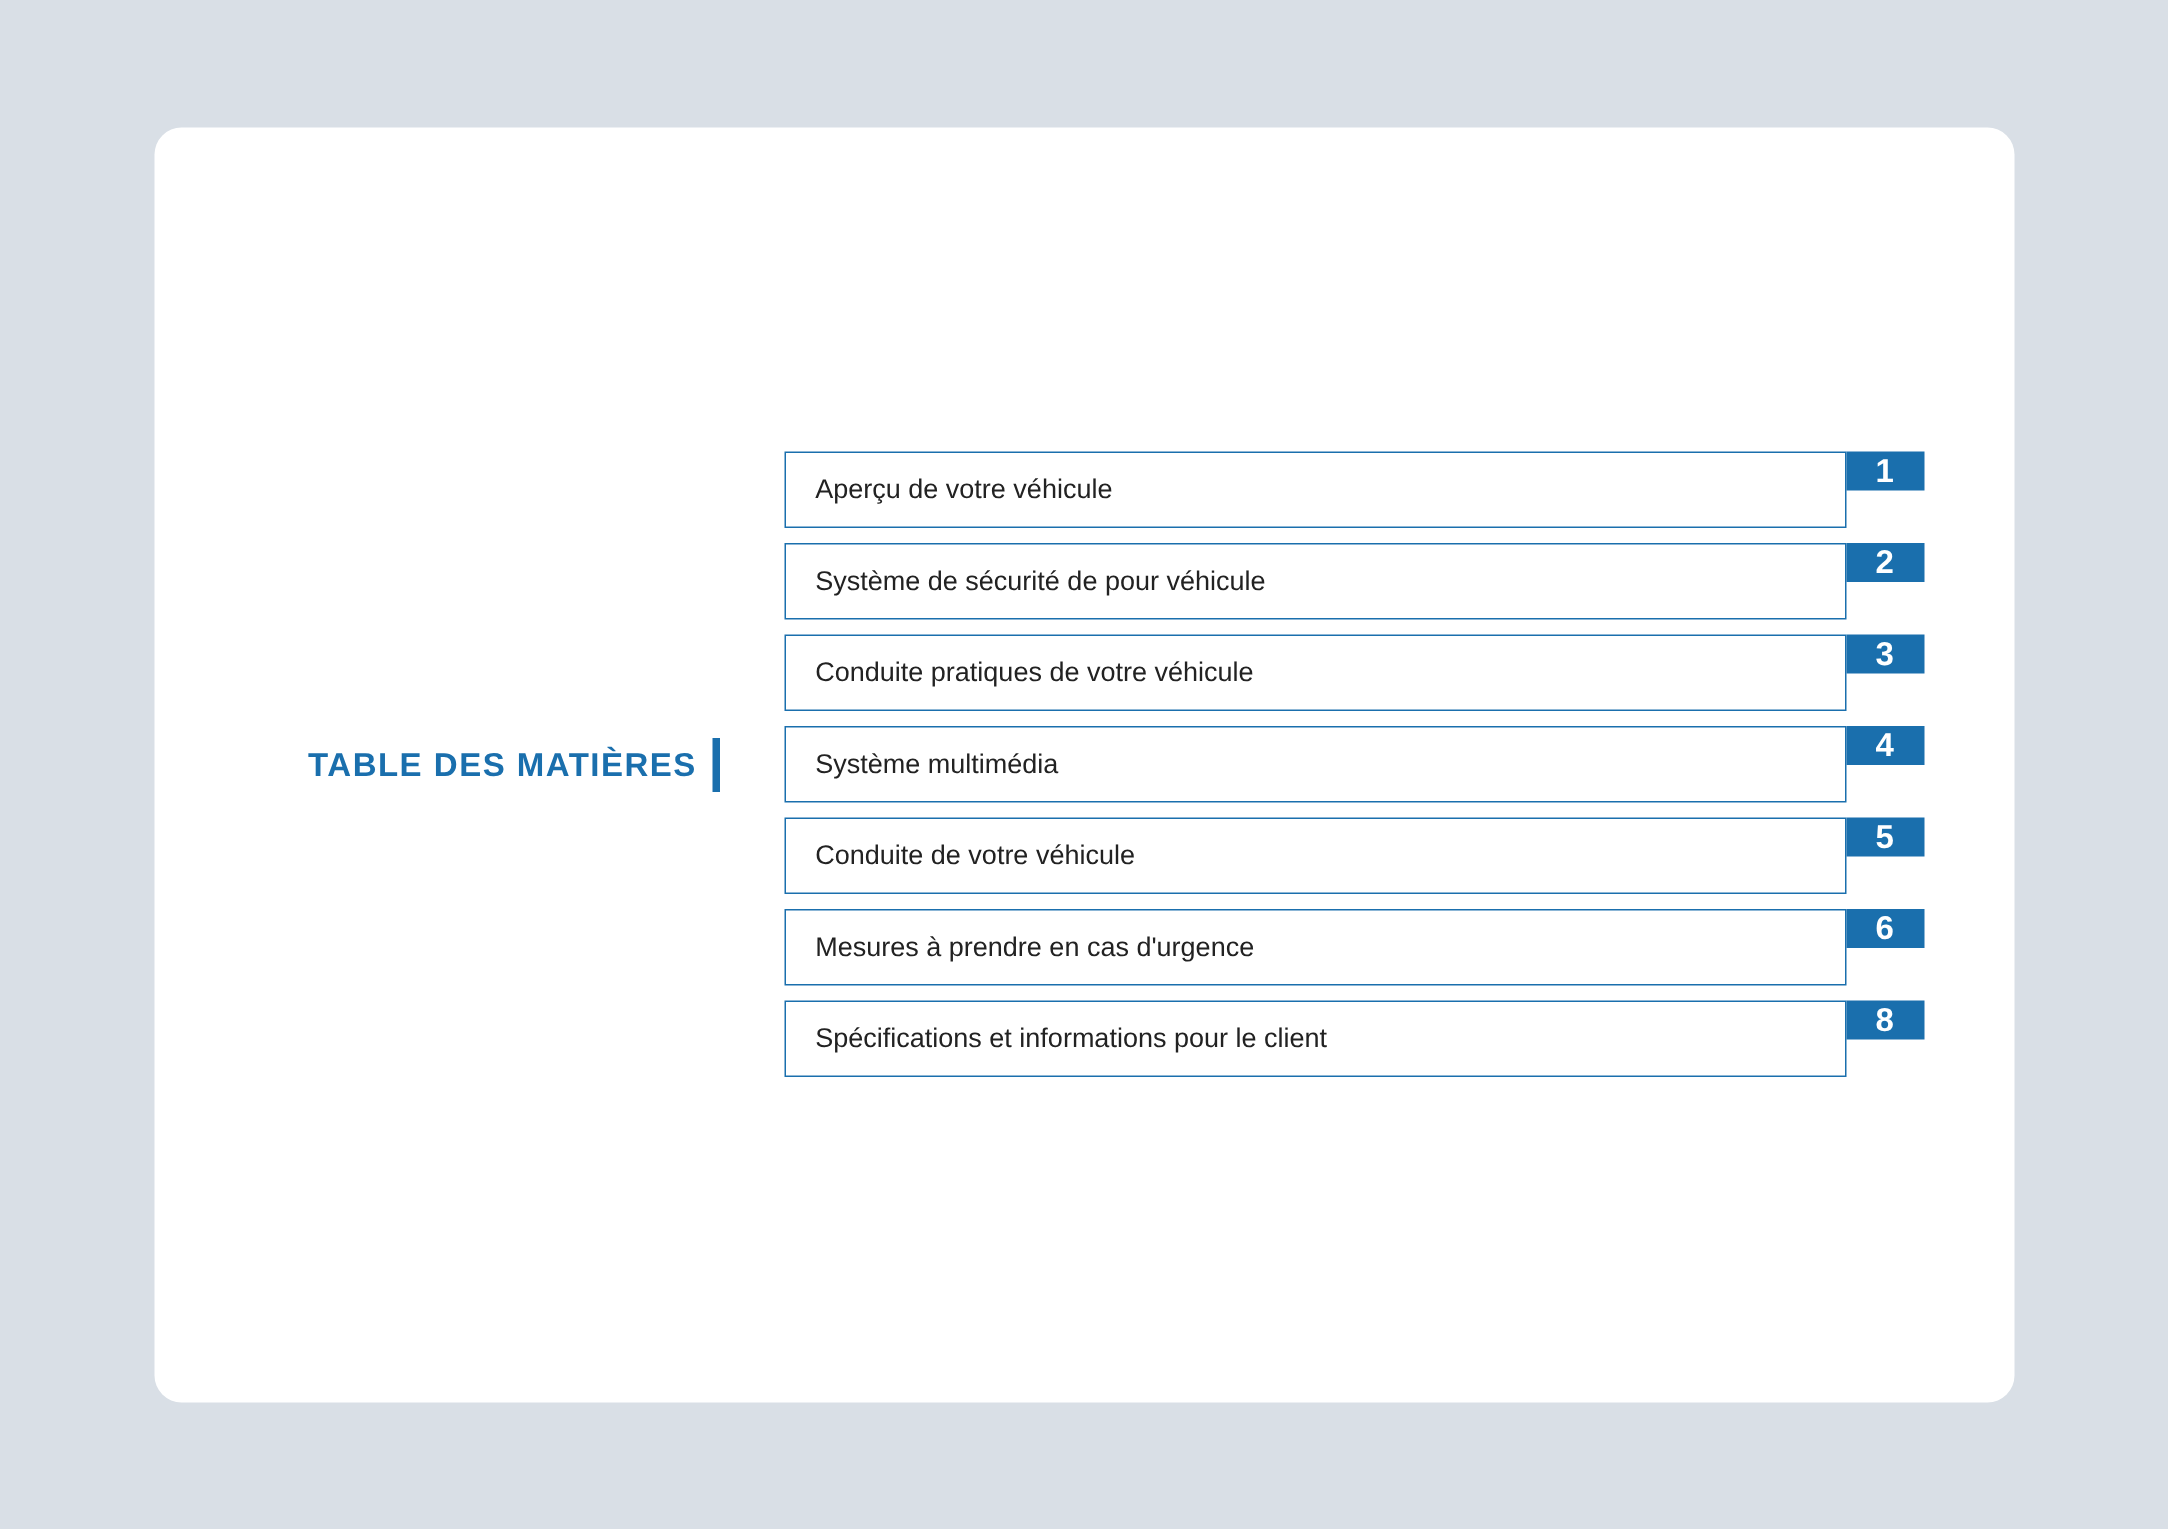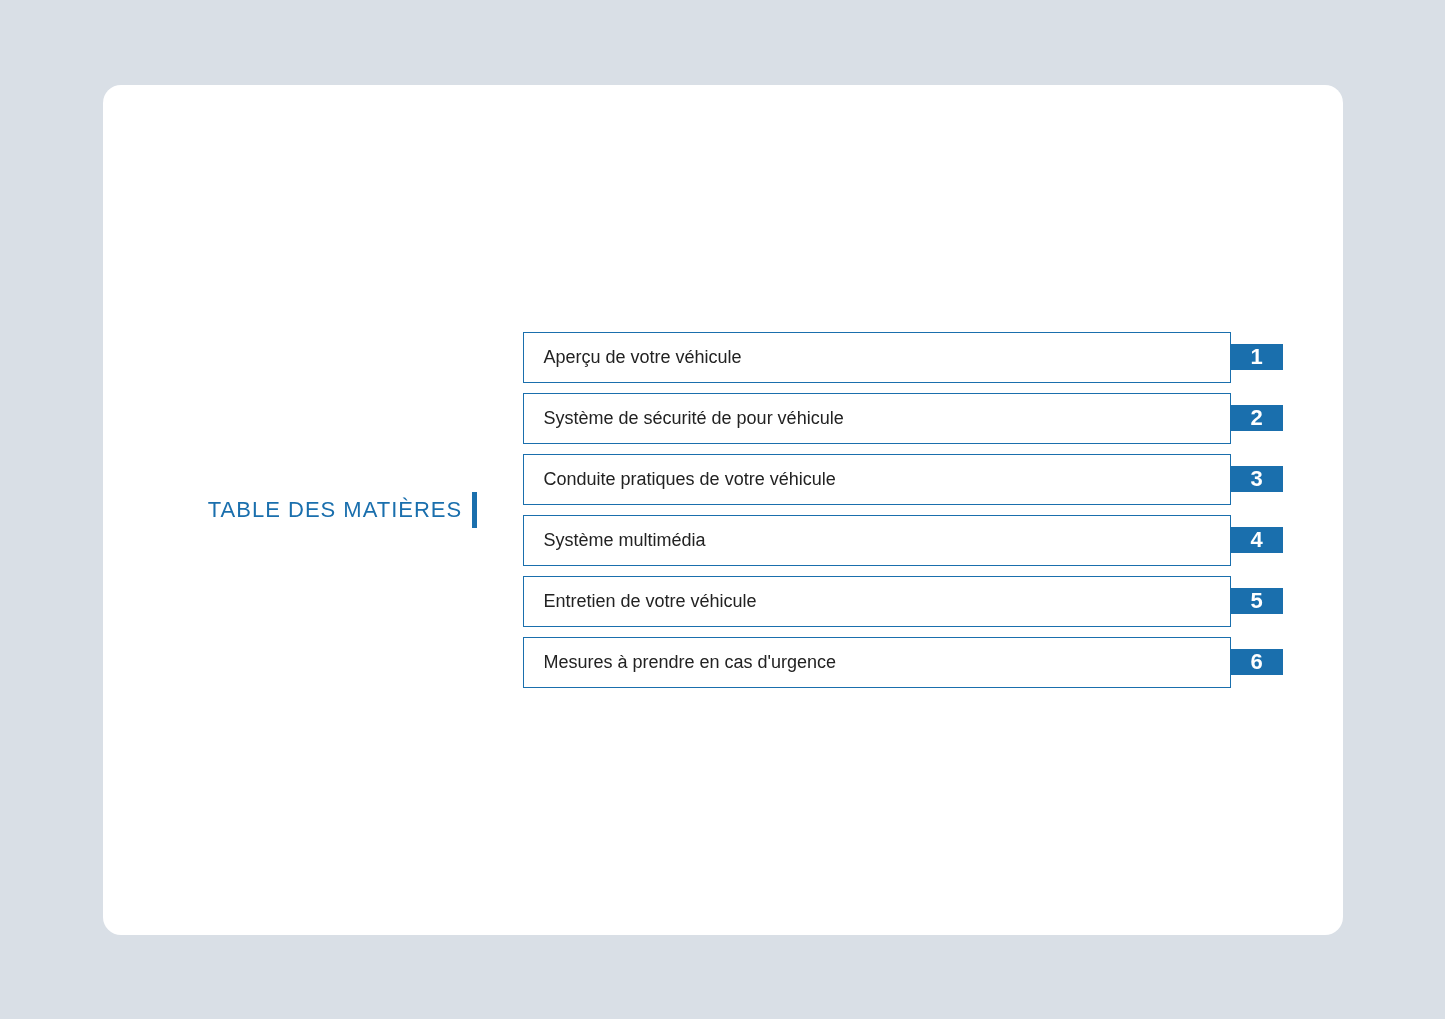--- a/index.html
+++ b/index.html
@@ -37,42 +37,42 @@
     }
 
     .table-of-contents-label {
       display: flex;
       align-items: center;
       gap: 10px;
     }
 
     .toc-title {
       font-size: 22px;
-      font-weight: 400;
+      font-weight: 700;
       color: #1a6fad;
       letter-spacing: 1px;
       text-transform: uppercase;
     }
 
     .toc-bar {
       width: 5px;
       height: 36px;
       background-color: #1a6fad;
     }
 
     .right-section {
       flex: 1;
       display: flex;
       flex-direction: column;
       gap: 10px;
     }
 
     .toc-row {
       display: flex;
-      align-items: center;
+      align-items: flex-start;
       gap: 0;
     }
 
     .toc-item-text {
       flex: 1;
       border: 1.5px solid #1a6fad;
       padding: 14px 20px;
       font-size: 18px;
       color: #222222;
       display: flex;
@@ -122,21 +122,25 @@
       </div>
       <div class="toc-row">
         <div class="toc-item-text">Conduite pratiques de votre véhicule</div>
         <div class="toc-item-number">3</div>
       </div>
       <div class="toc-row">
         <div class="toc-item-text">Système multimédia</div>
         <div class="toc-item-number">4</div>
       </div>
       <div class="toc-row">
-        <div class="toc-item-text">Entretien de votre véhicule</div>
+        <div class="toc-item-text">Conduite de votre véhicule</div>
         <div class="toc-item-number">5</div>
       </div>
       <div class="toc-row">
         <div class="toc-item-text">Mesures à prendre en cas d'urgence</div>
         <div class="toc-item-number">6</div>
       </div>
+      <div class="toc-row">
+        <div class="toc-item-text">Spécifications et informations pour le client</div>
+        <div class="toc-item-number">8</div>
+      </div>
     </div>
 </div>
 
 </body></html>

